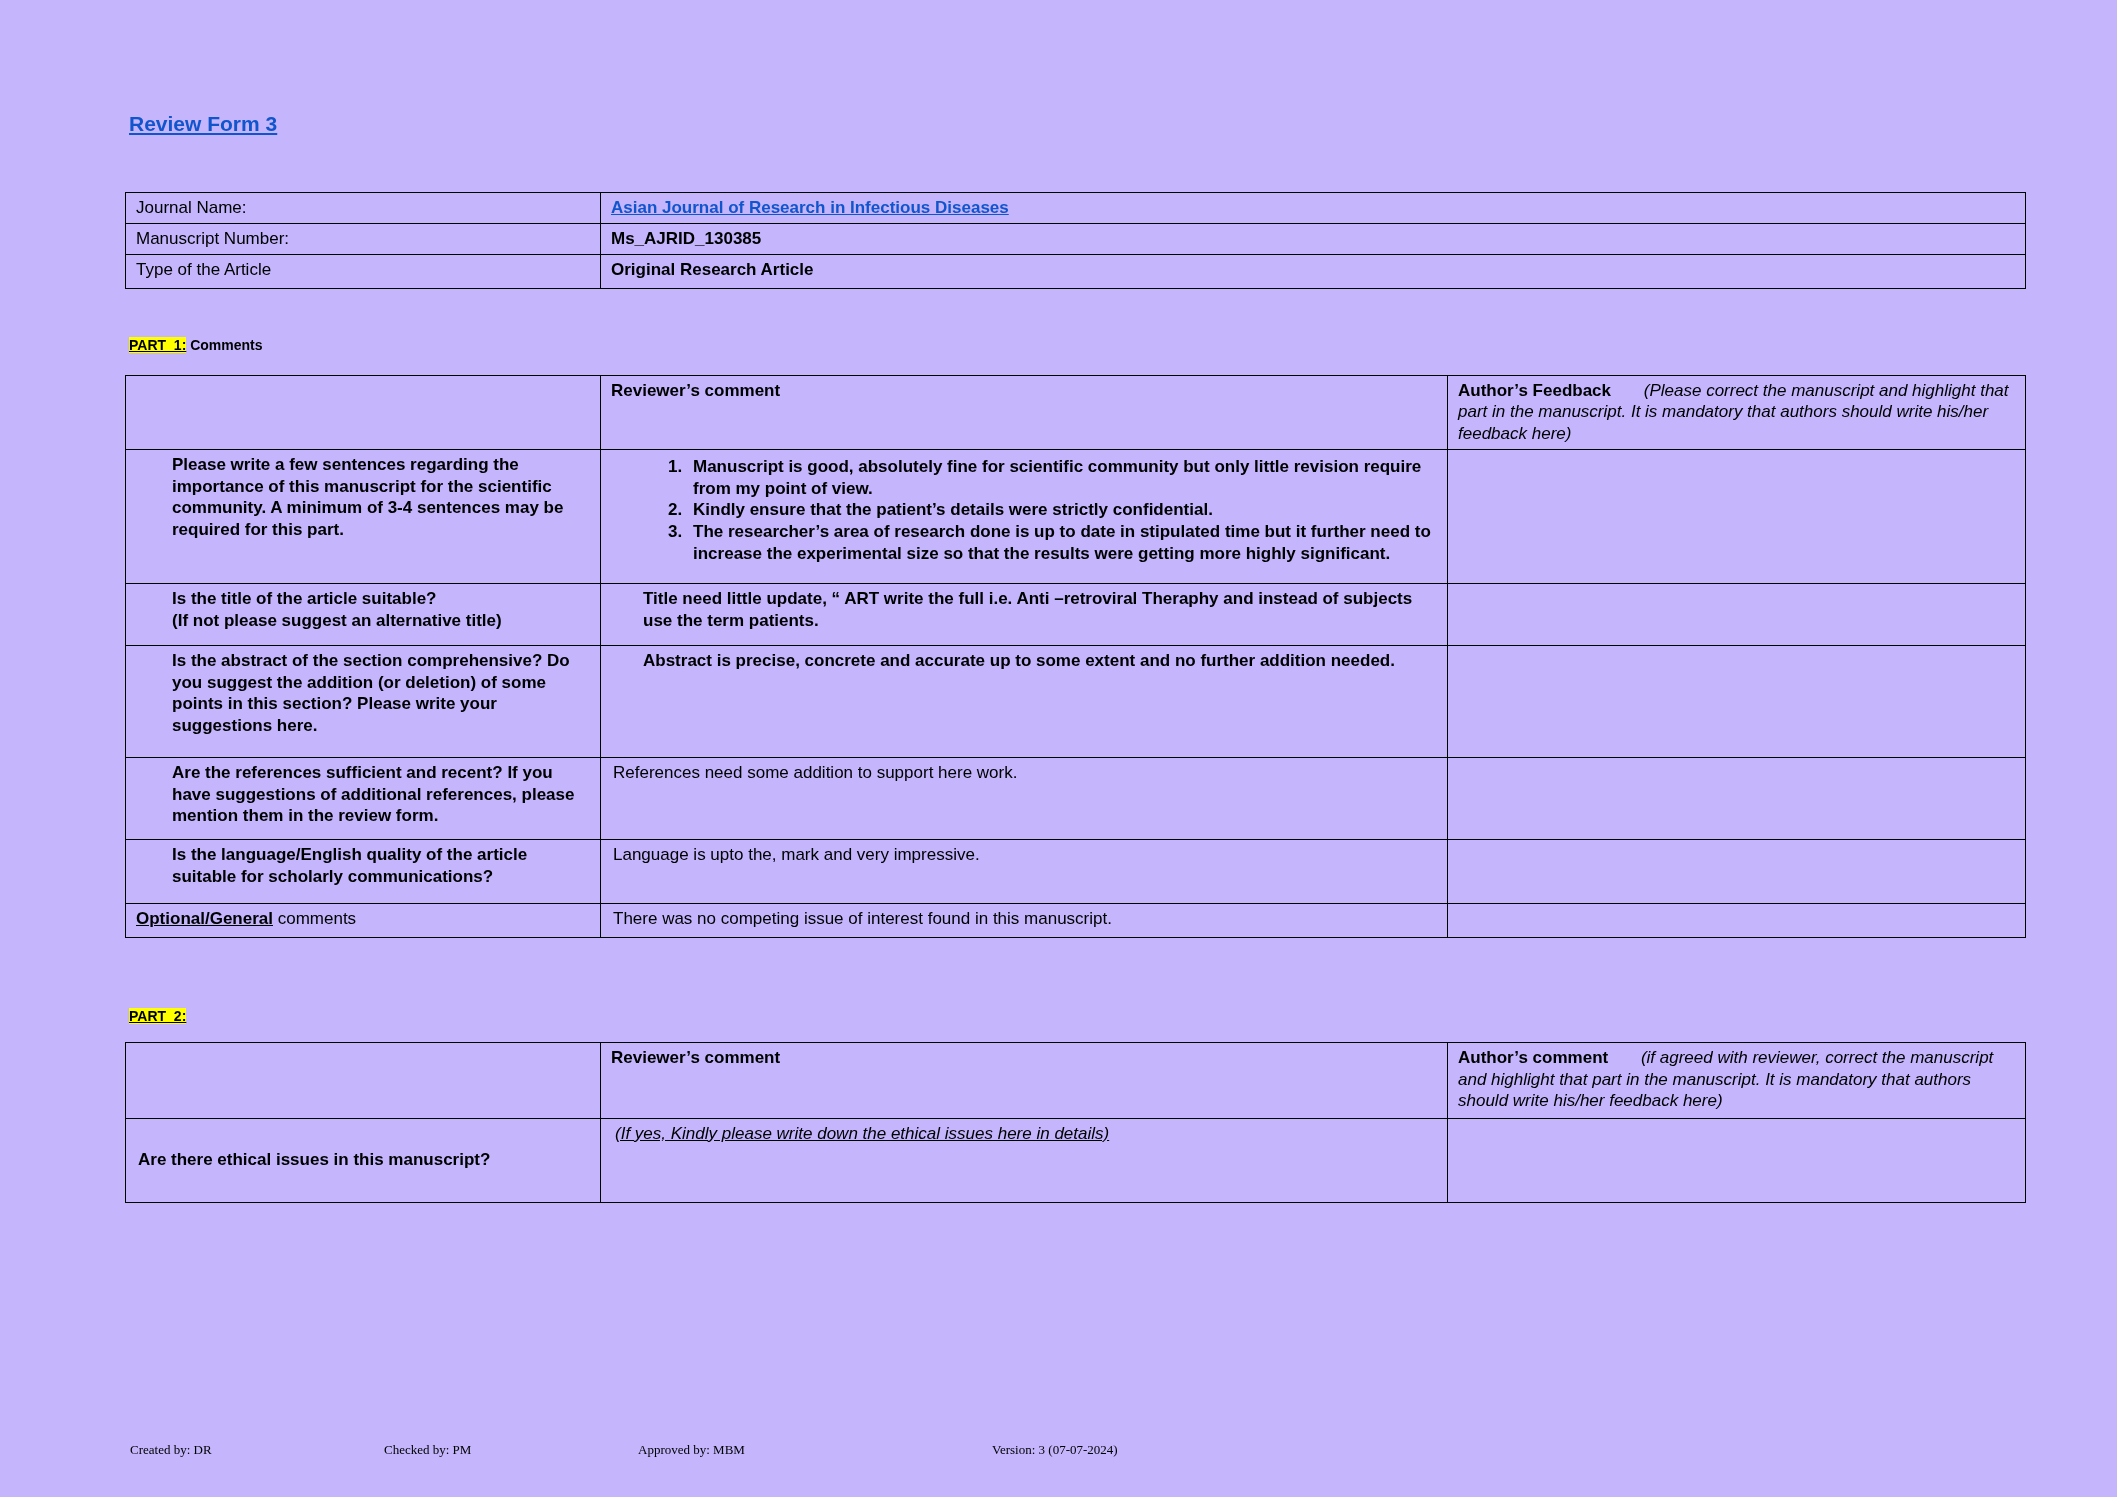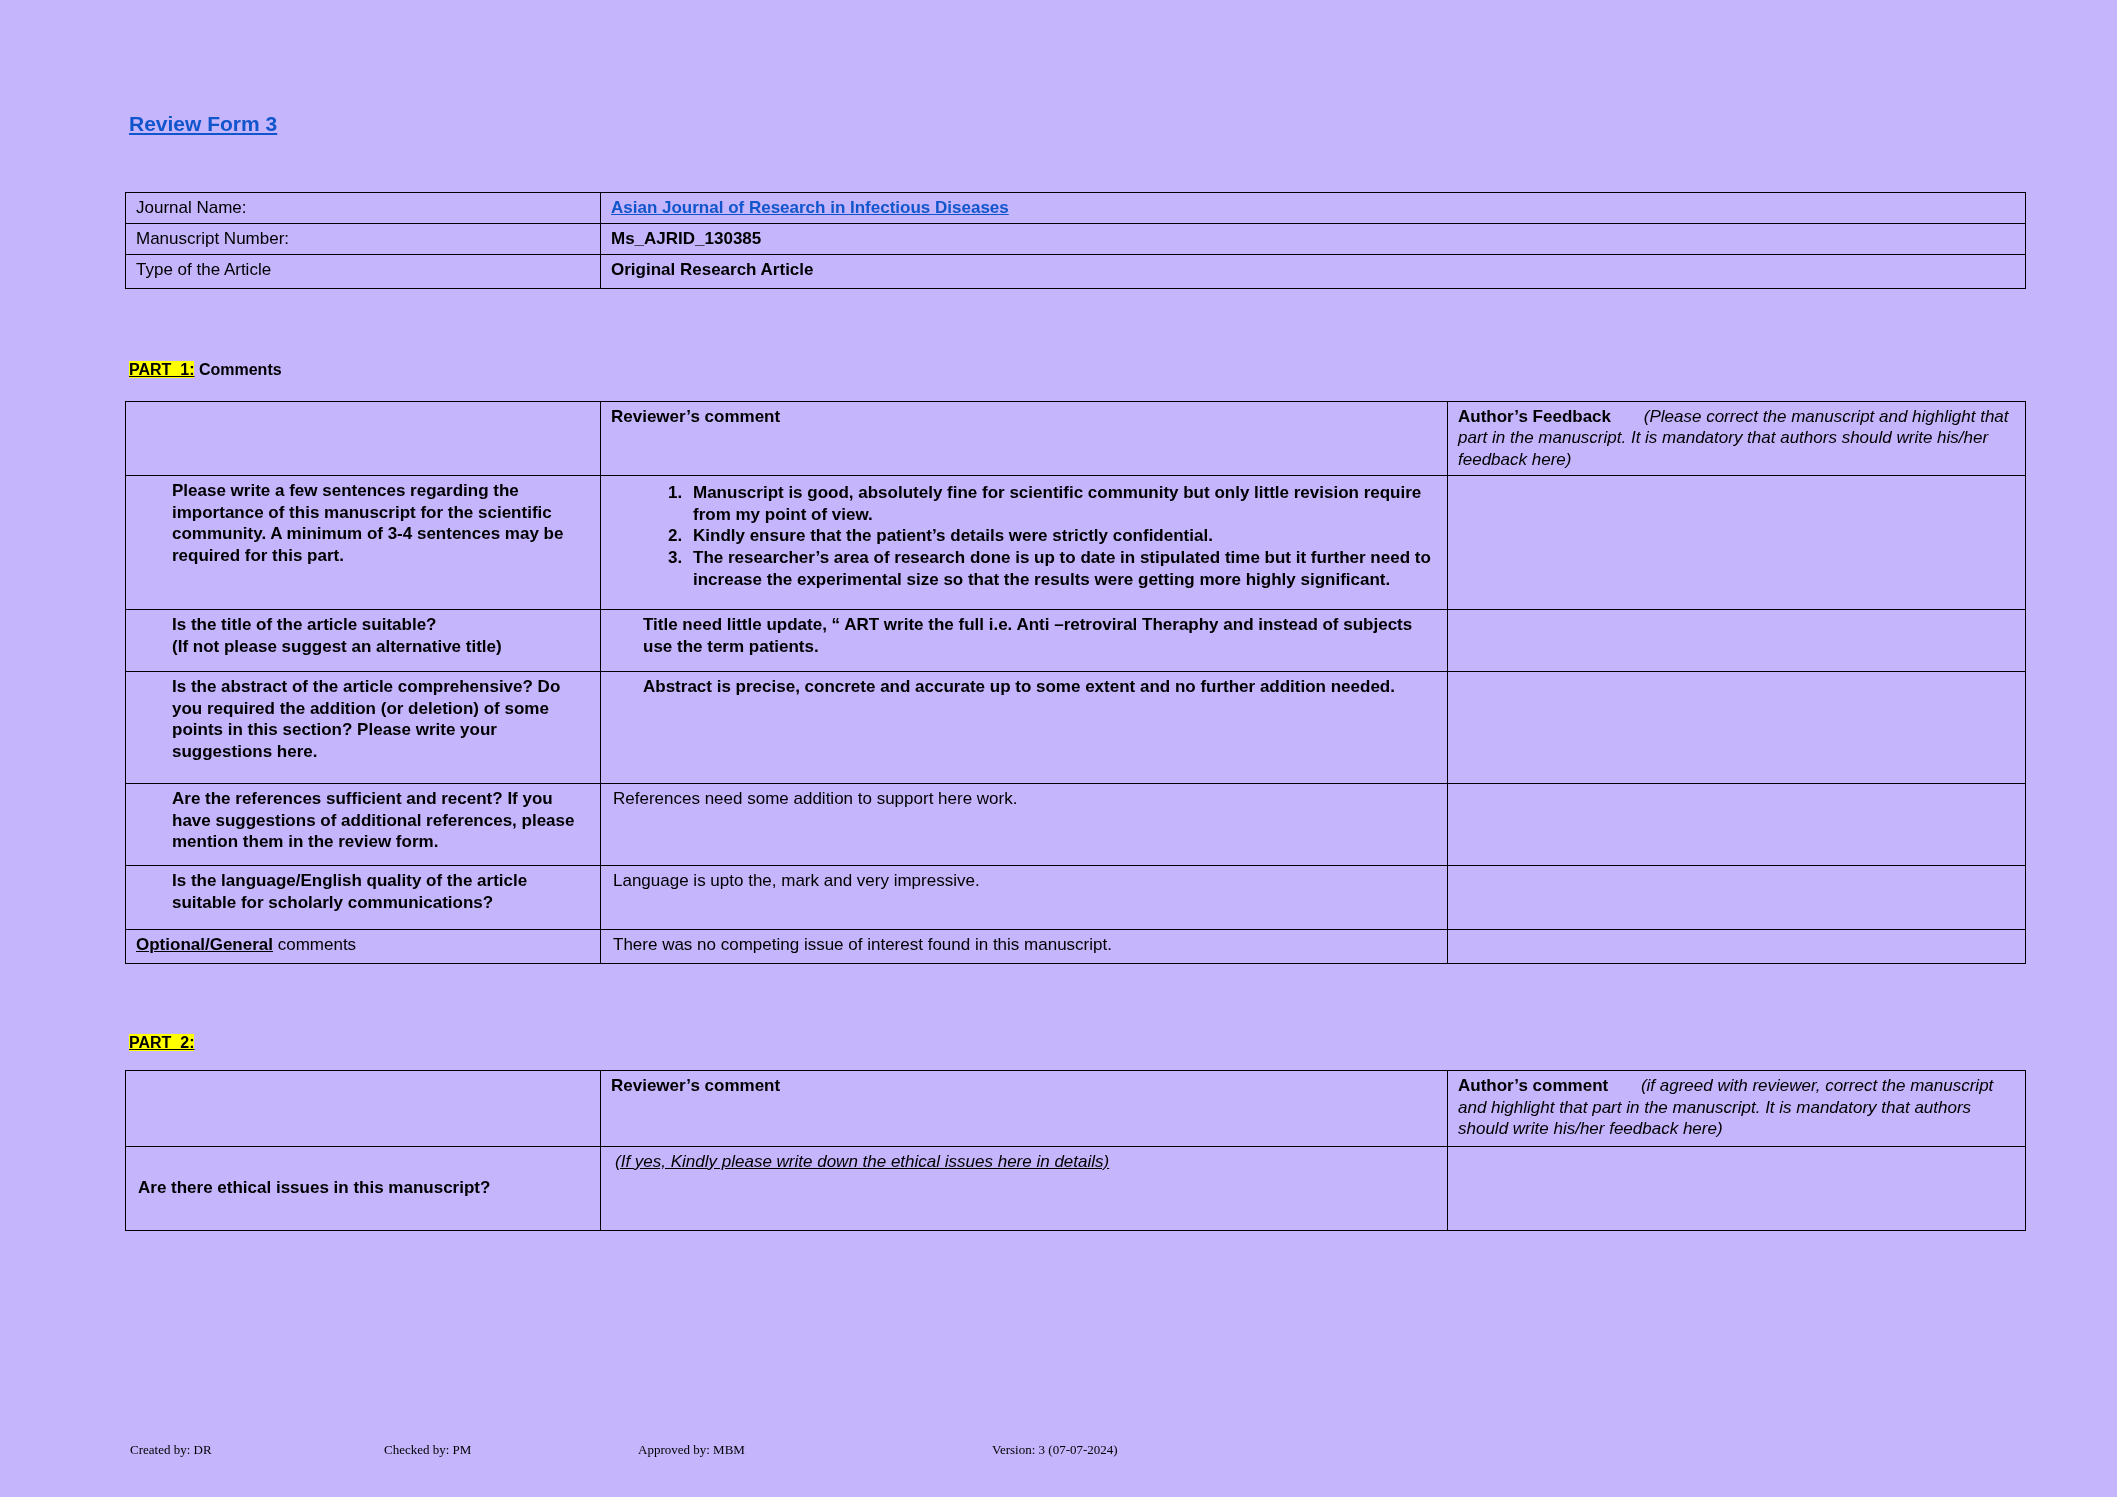--- a/index.html
+++ b/index.html
@@ -39,21 +39,21 @@
   
   .info-table td.info-label { font-weight: normal; }
   .info-table td.info-value { font-weight: bold; }
   .info-table tr.r-sm td { height: 30px; }
   .info-table tr.r-title td { height: 76px; }
   .info-table tr.r-title td.info-value { vertical-align: middle; }
   .info-table tr.r-type td { height: 34px; }
   a.journal-link { color: #1155CC; font-weight: bold; text-decoration: underline; }
 
   
-  .part-heading { font-size: 16px; font-weight: bold; margin: 72px 0 22px 4px; }
+  .part-heading { font-size: 14px; font-weight: bold; margin: 48px 0 22px 4px; }
   .part-heading .hl { background: #FFFF00; text-decoration: underline; white-space: pre-wrap; }
   .part-heading .rest { white-space: pre-wrap; }
 
   
   .review-table td.q {
     font-weight: bold;
     padding-left: 46px;
     padding-right: 22px;
     white-space: pre-line;
   }
@@ -162,21 +162,21 @@
         </tr>
 
         <tr class="r2">
           <td class="q">Is the title of the article suitable?
 (If not please suggest an alternative title)</td>
           <td class="c-bold">Title need little update, “ ART write the full i.e. Anti –retroviral Theraphy and instead of subjects use the term patients.</td>
           <td></td>
         </tr>
 
         <tr class="r3">
-          <td class="q">Is the abstract of the article comprehensive? Do you required the addition (or deletion) of some points in this section? Please write your suggestions here.</td>
+          <td class="q">Is the abstract of the section comprehensive? Do you suggest the addition (or deletion) of some points in this section? Please write your suggestions here.</td>
           <td class="c-bold">Abstract is precise, concrete and accurate up to some extent and no further addition needed.</td>
           <td></td>
         </tr>
 
 
         <tr class="r5">
           <td class="q">Are the references sufficient and recent? If you have suggestions of additional references, please mention them in the review form.</td>
           <td class="c-plain">References need some addition to support here work.</td>
           <td></td>
         </tr>

